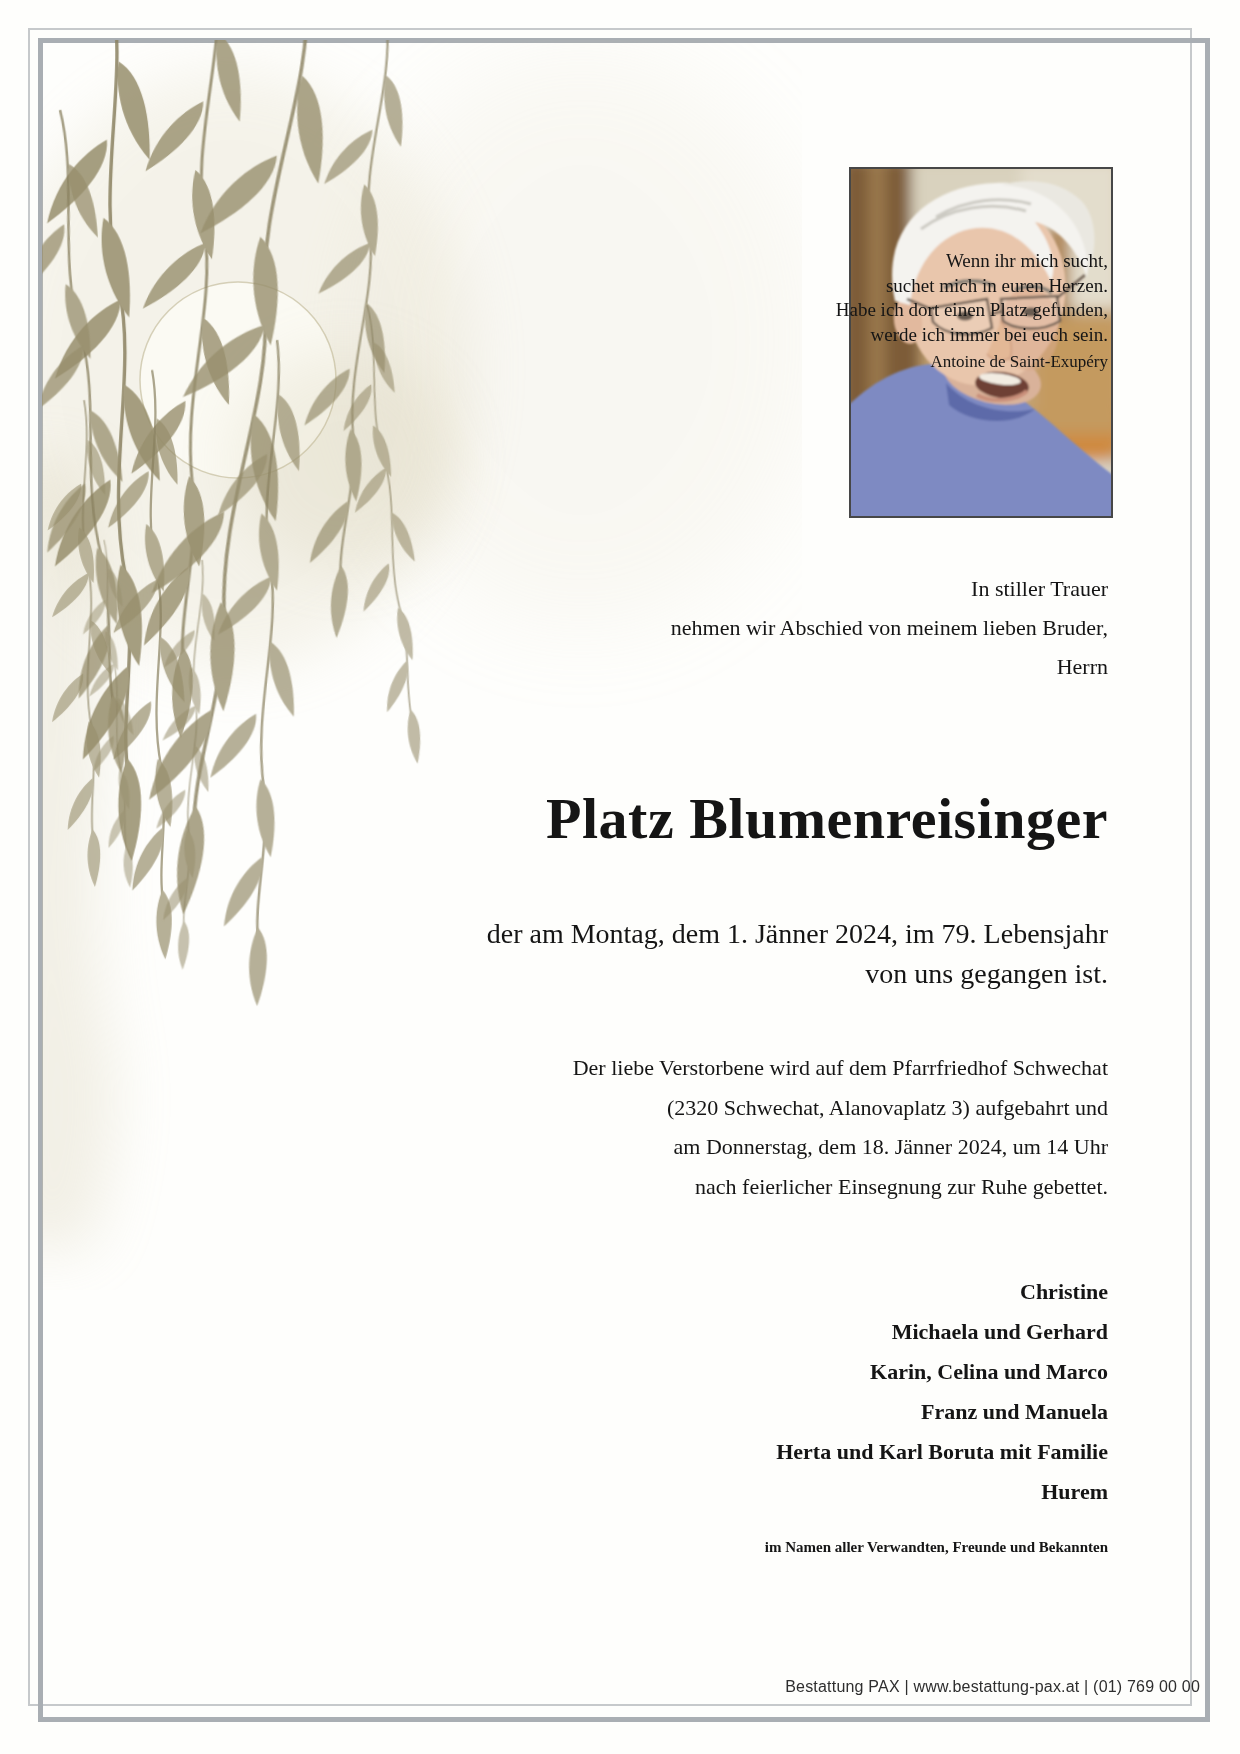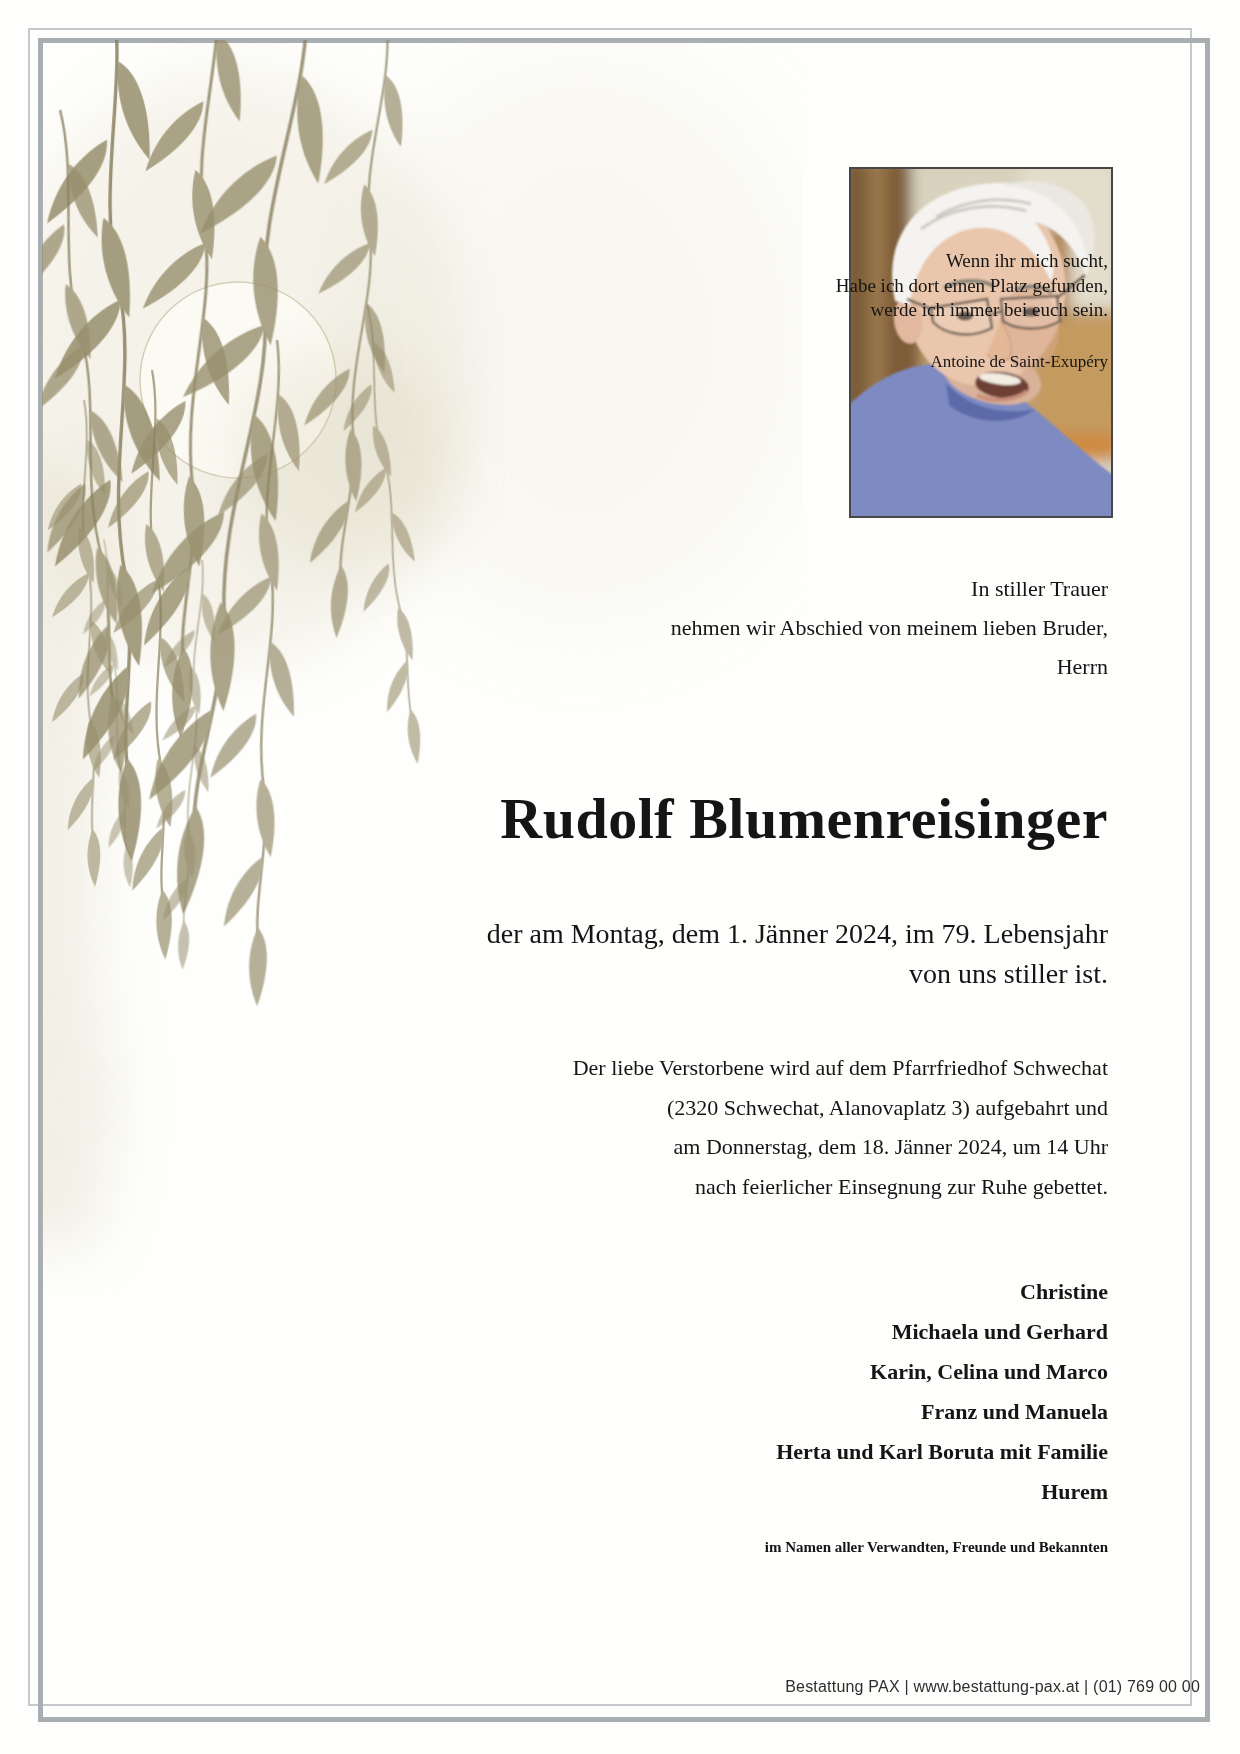--- a/index.html
+++ b/index.html
@@ -150,36 +150,37 @@
       <ellipse cx="149" cy="210" rx="21" ry="5.5" fill="#f2ece2" transform="rotate(7 149 210)"></ellipse>
       <path d="M126 226 C140 234 165 232 176 222" stroke="#c98f7a" stroke-width="4" fill="none"></path>
     </g>
   </svg>
 </div>
 
 <div class="text-col">
 
   <div class="quote">
     <div>Wenn ihr mich sucht,</div>
+    <div>suchet mich in euren Herzen.</div>
     <div>Habe ich dort einen Platz gefunden,</div>
     <div>werde ich immer bei euch sein.</div>
   </div>
   <div class="quote-attr">Antoine de Saint-Exupéry</div>
 
   <div class="intro">
     <div>In stiller Trauer</div>
     <div>nehmen wir Abschied von meinem lieben Bruder,</div>
     <div>Herrn</div>
   </div>
 
-  <div class="deceased">Rudolf Blumenreisinger</div>
+  <div class="deceased">Platz Blumenreisinger</div>
 
   <div class="death-info">
     <div>der am Montag, dem 1. Jänner 2024, im 79. Lebensjahr</div>
-    <div>von uns stiller ist.</div>
+    <div>von uns gegangen ist.</div>
   </div>
 
   <div class="funeral-info">
     <div>Der liebe Verstorbene wird auf dem Pfarrfriedhof Schwechat</div>
     <div>(2320 Schwechat, Alanovaplatz 3) aufgebahrt und</div>
     <div>am Donnerstag, dem 18. Jänner 2024, um 14 Uhr</div>
     <div>nach feierlicher Einsegnung zur Ruhe gebettet.</div>
   </div>
 
   <div class="mourners">

